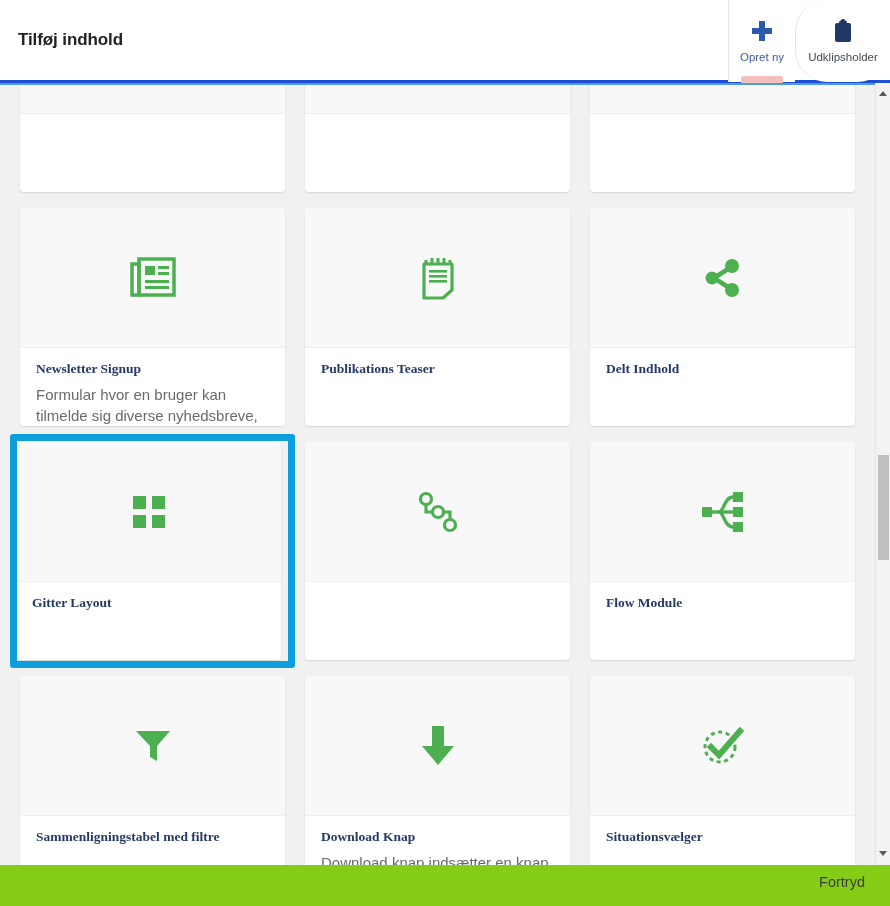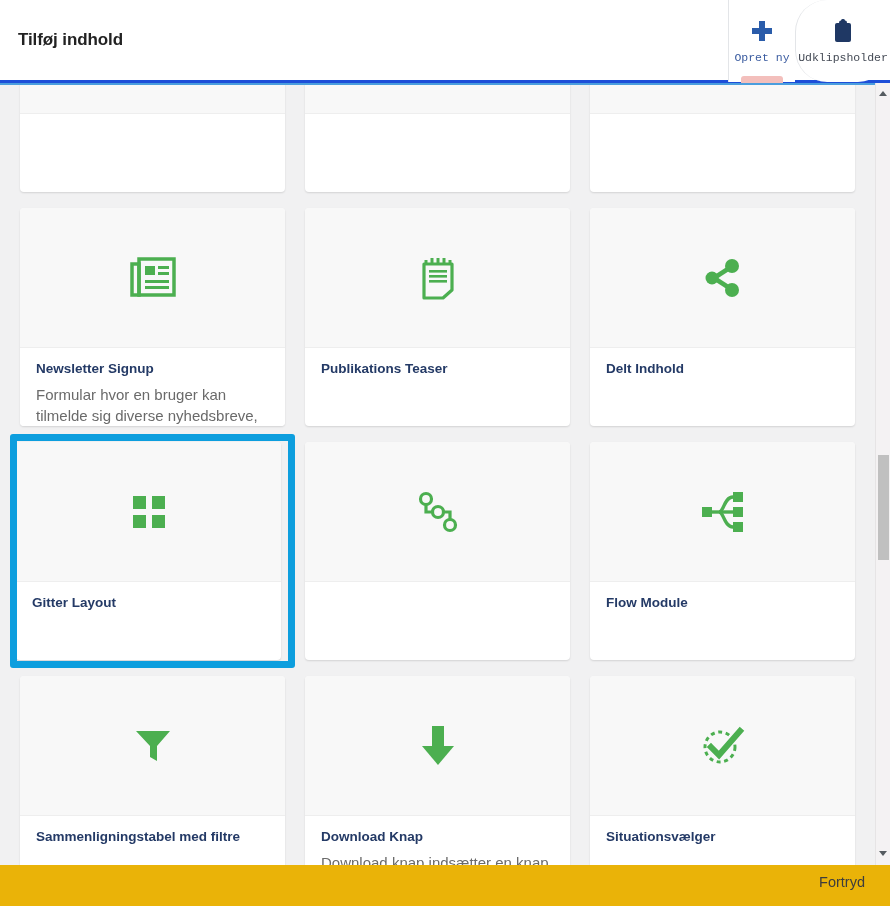--- a/index.html
+++ b/index.html
@@ -52,21 +52,20 @@
     width: 67px;
     height: 82px;
     border-left: 1px solid #e3e5e8;
     display: flex;
     flex-direction: column;
     align-items: center;
     justify-content: flex-start;
     padding-top: 18px;
     cursor: pointer;
     background: #ffffff;
-    font-family: Liberation Mono, monospace;
   }
 
   .header-tab.wide { width: 95px; border-radius: 32px; }
 
   .tab-icon {
     height: 26px;
     display: flex;
     align-items: center;
     justify-content: center;
     color: #2a4b8d;
@@ -177,20 +176,21 @@
   .tile-text-area {
     padding: 12px 16px 0 16px;
     background: #ffffff;
   }
 
   .tile-title {
     font-size: 13.5px;
     font-weight: bold;
     color: #243a66;
     line-height: 1.3;
+    font-family: Liberation Serif, serif;
   }
 
   .tile-desc {
     margin-top: 6px;
     font-size: 15px;
     color: #6a6a6a;
     line-height: 1.42;
   }
 
   
@@ -234,21 +234,21 @@
     background: #c0c0c0;
     cursor: pointer;
   }
 
   
   .dialog-footer {
     position: absolute;
     bottom: 0; left: 0;
     width: 890px;
     height: 41px;
-    background: #eab308;
+    background: #84cc16;
   }
 
   .cancel-link {
     position: absolute;
     right: 25px;
     top: 9px;
     font-size: 14.5px;
     color: #3d3d3d;
     cursor: pointer;
   }

